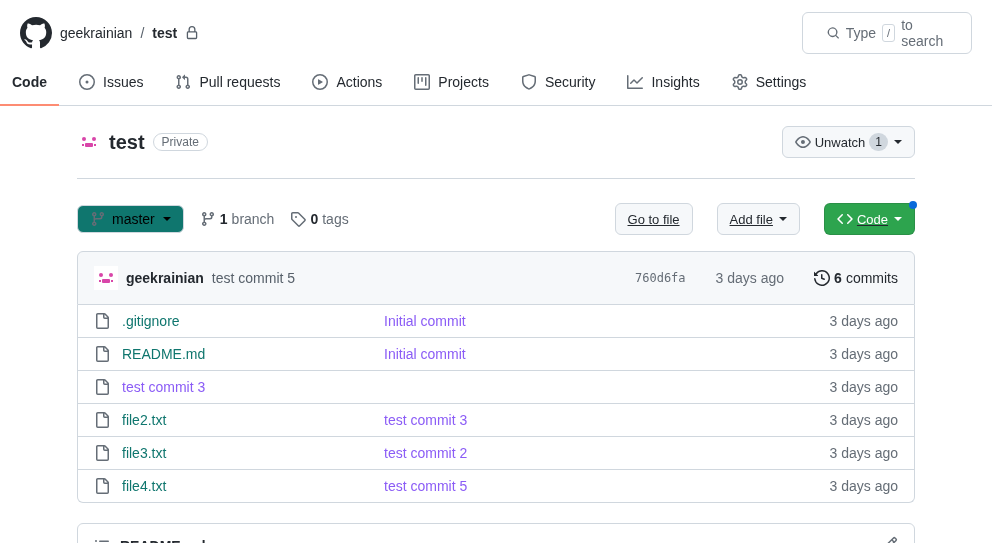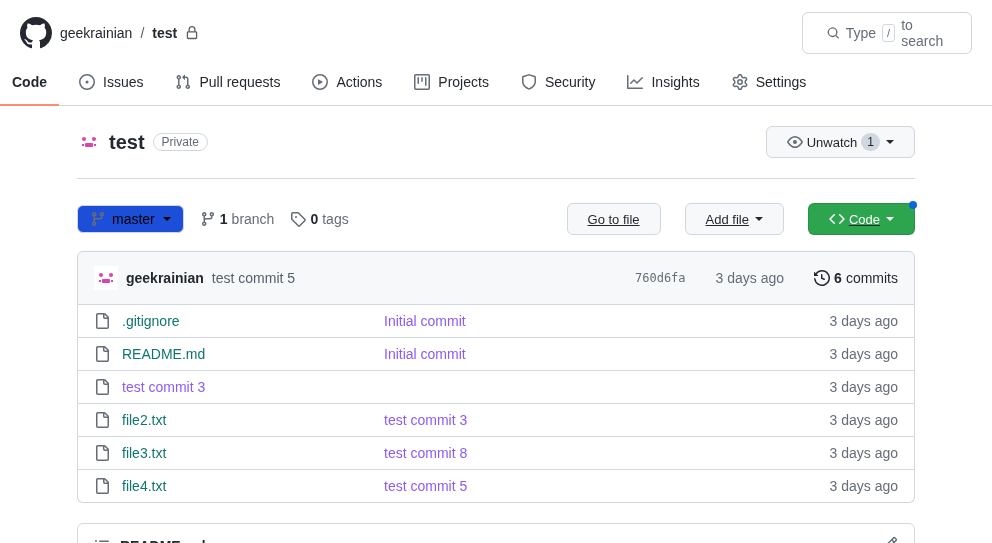--- a/index.html
+++ b/index.html
@@ -136,21 +136,21 @@
     }
     .repo-actions {
       margin-left: auto;
       display: flex;
       gap: 8px;
     }
     .btn {
       display: inline-flex;
       align-items: center;
       gap: 4px;
-      padding: 4px 20px;
+      padding: 4px 12px;
       font-size: 13px;
       border: 1px solid #d0d7de;
       border-radius: 6px;
       background: #f6f8fa;
       cursor: pointer;
       color: #24292f;
       height: 32px;
     }
     .btn svg {
       width: 16px;
@@ -171,21 +171,21 @@
       padding: 24px 0 16px 0;
       gap: 16px;
     }
     .branch-btn {
       display: inline-flex;
       align-items: center;
       gap: 6px;
       padding: 5px 12px;
       border: 1px solid #d0d7de;
       border-radius: 6px;
-      background: #1d4ed8;
+      background: #0f766e;
       font-size: 14px;
       cursor: pointer;
       font-weight: 500;
     }
     .branch-btn svg {
       width: 16px;
       height: 16px;
       fill: #656d76;
     }
     .stat {
@@ -546,21 +546,21 @@
         </svg>
         <span class="file-name"><a href="#">file2.txt</a></span>
         <span class="file-commit">test commit 3</span>
         <span class="file-date">3 days ago</span>
       </div>
       <div class="file-row">
         <svg viewBox="0 0 16 16">
           <path d="M2 1.75C2 .784 2.784 0 3.75 0h6.586c.464 0 .909.184 1.237.513l2.914 2.914c.329.328.513.773.513 1.237v9.586A1.75 1.75 0 0 1 13.25 16h-9.5A1.75 1.75 0 0 1 2 14.25Zm1.75-.25a.25.25 0 0 0-.25.25v12.5c0 .138.112.25.25.25h9.5a.25.25 0 0 0 .25-.25V6h-2.75A1.75 1.75 0 0 1 9 4.25V1.5Zm6.75.062V4.25c0 .138.112.25.25.25h2.688l-.011-.013-2.914-2.914-.013-.011Z"></path>
         </svg>
         <span class="file-name"><a href="#">file3.txt</a></span>
-        <span class="file-commit">test commit 8</span>
+        <span class="file-commit">test commit 2</span>
         <span class="file-date">3 days ago</span>
       </div>
       <div class="file-row">
         <svg viewBox="0 0 16 16">
           <path d="M2 1.75C2 .784 2.784 0 3.75 0h6.586c.464 0 .909.184 1.237.513l2.914 2.914c.329.328.513.773.513 1.237v9.586A1.75 1.75 0 0 1 13.25 16h-9.5A1.75 1.75 0 0 1 2 14.25Zm1.75-.25a.25.25 0 0 0-.25.25v12.5c0 .138.112.25.25.25h9.5a.25.25 0 0 0 .25-.25V6h-2.75A1.75 1.75 0 0 1 9 4.25V1.5Zm6.75.062V4.25c0 .138.112.25.25.25h2.688l-.011-.013-2.914-2.914-.013-.011Z"></path>
         </svg>
         <span class="file-name"><a href="#">file4.txt</a></span>
         <span class="file-commit">test commit 5</span>
         <span class="file-date">3 days ago</span>
       </div>

